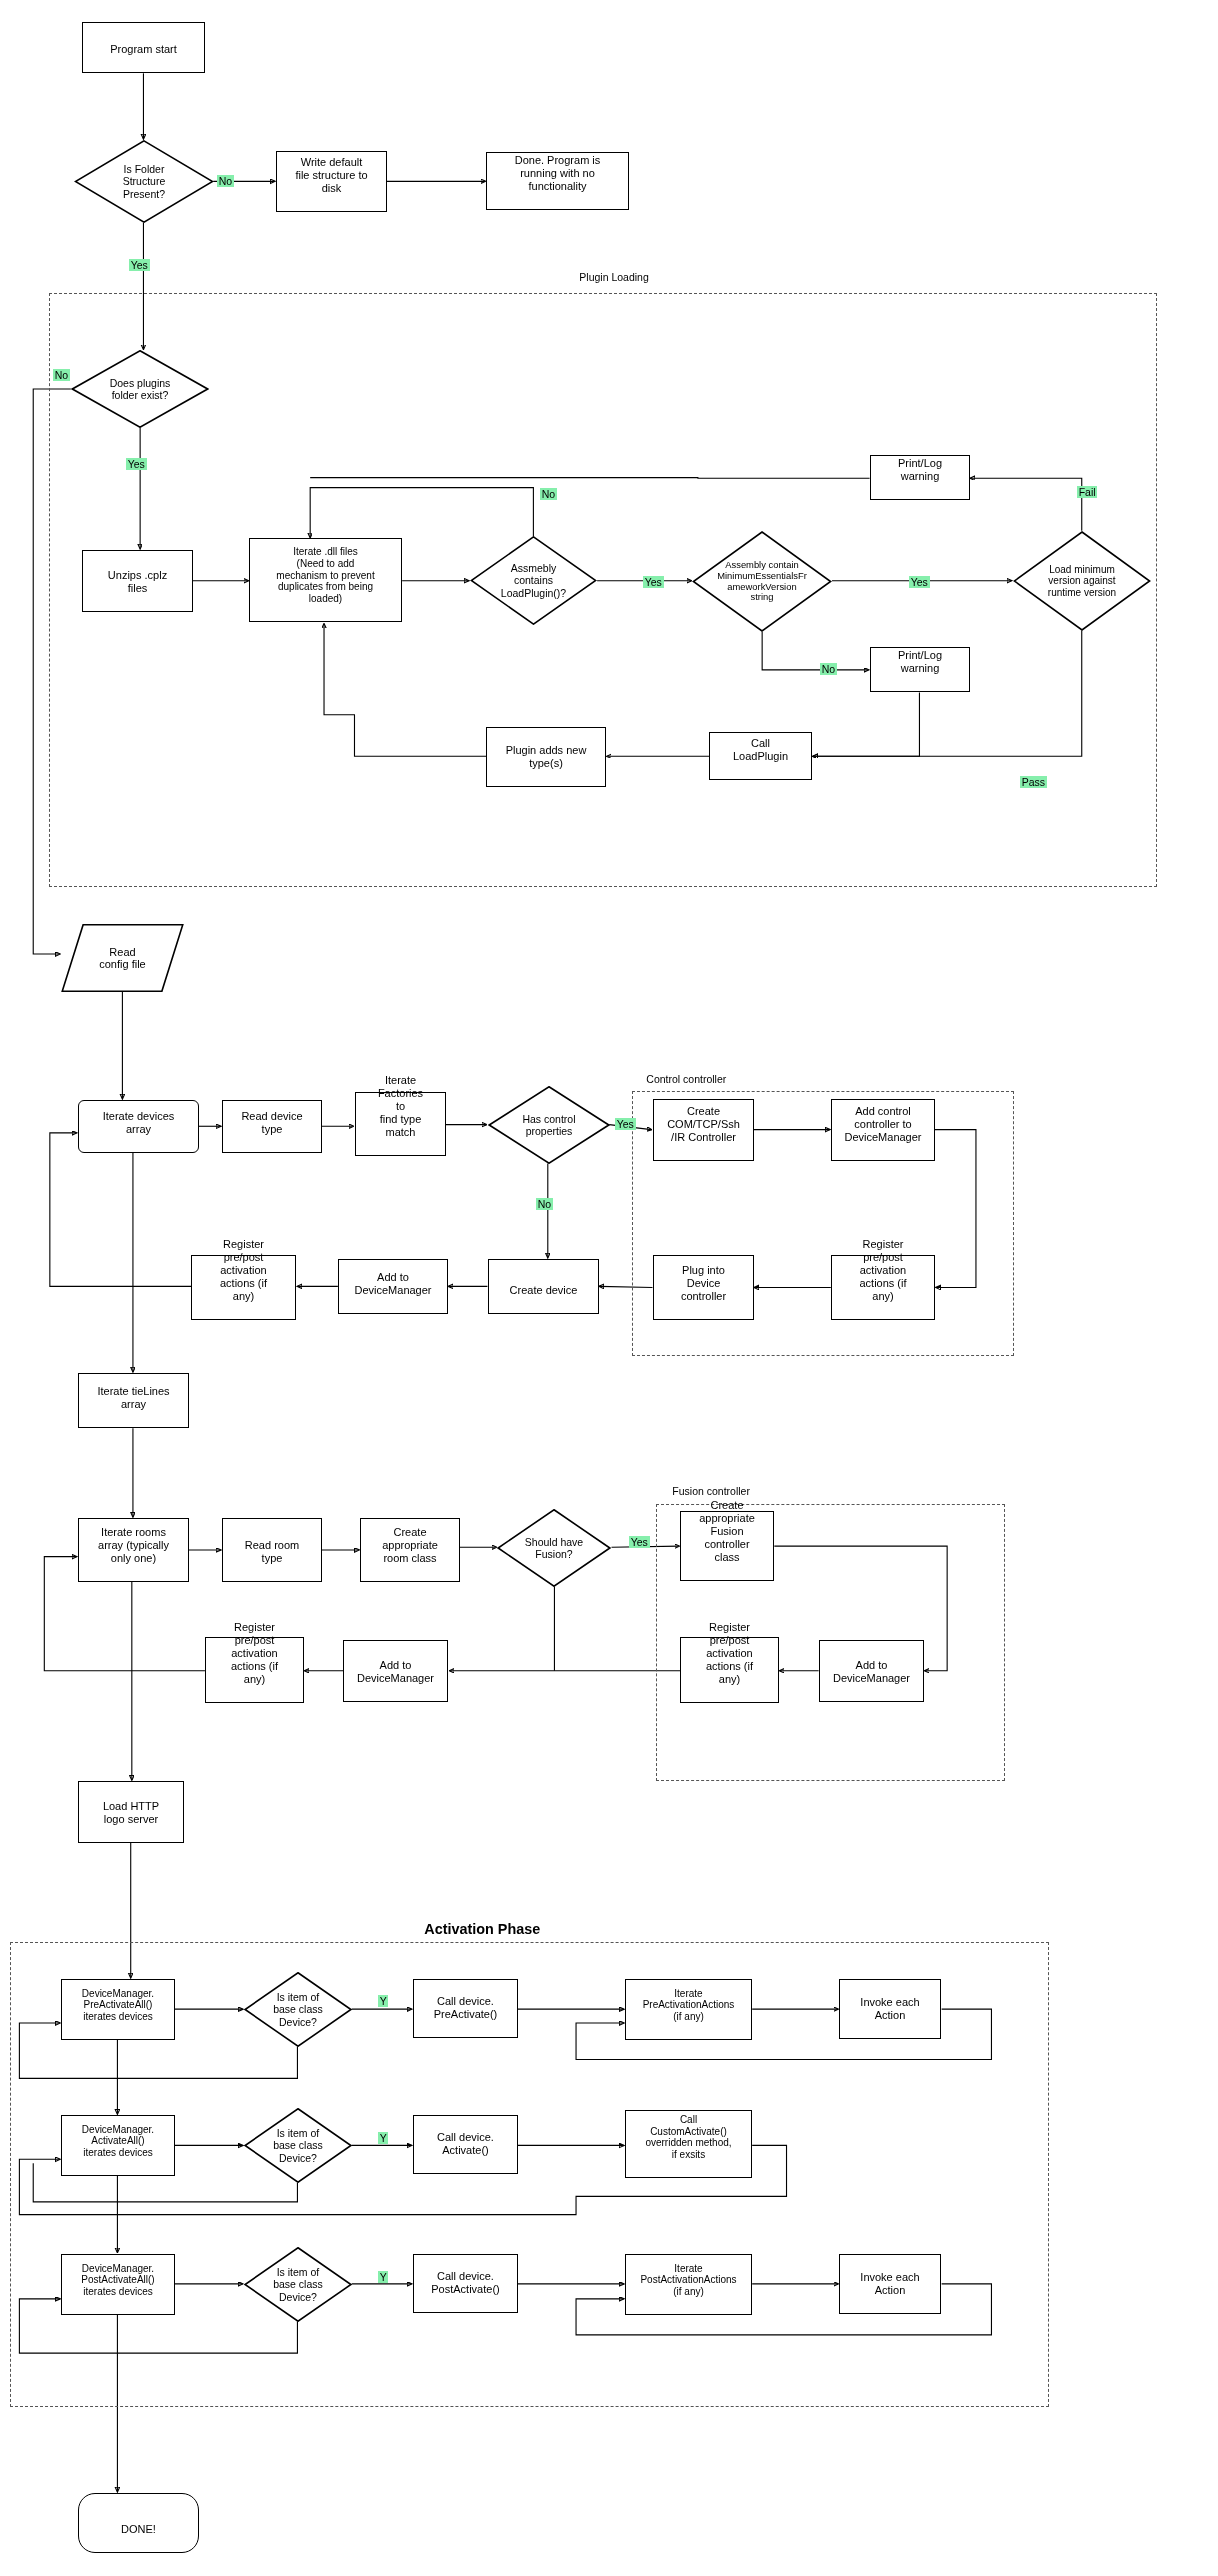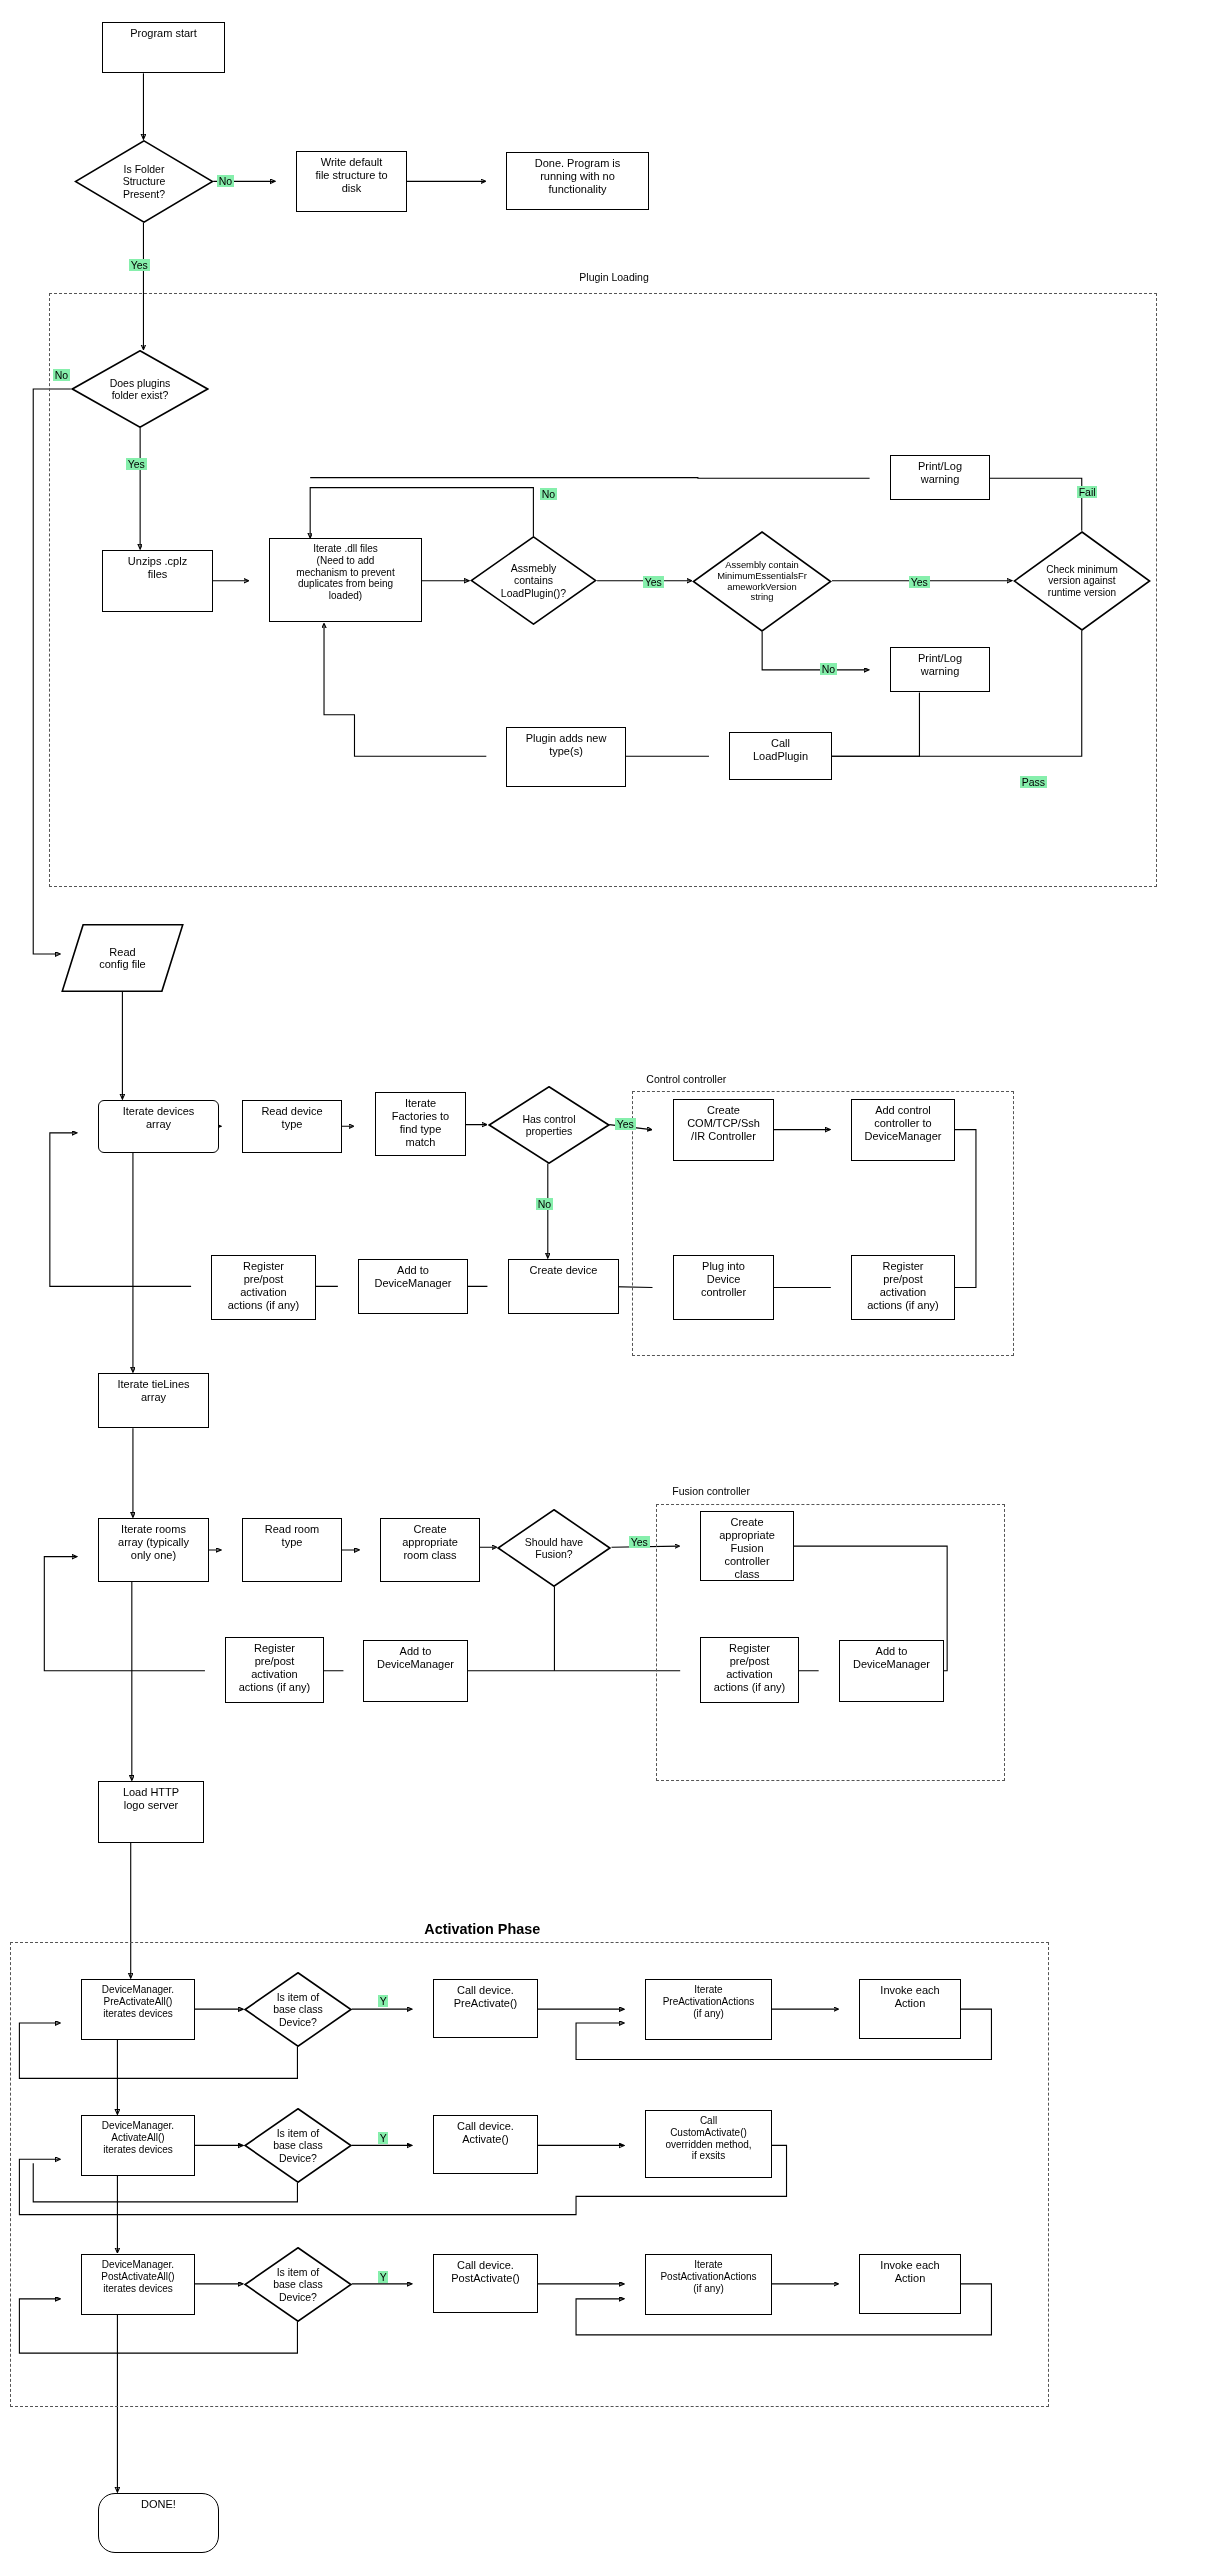--- a/index.html
+++ b/index.html
@@ -1,20 +1,20 @@
 <!DOCTYPE html>
 <html style="font-size:8.9px"><head>
 <meta charset="utf-8">
 <style>
   html,body{margin:0;padding:0;background:#ffffff;}
   body{font-family:"Liberation Sans", sans-serif;}
   #canvas{position:relative;width:1218px;height:2576px;background:#fff;overflow:hidden;}
   .node{position:absolute;box-sizing:border-box;border:1.1px solid #000;background:#fff;
-        display:flex;align-items:flex-start;justify-content:center;text-align:center;
-        font-size:11px;line-height:1.18;color:#000;padding:4px;margin-left:20px;}
+        display:flex;align-items:flex-end;justify-content:center;text-align:center;
+        font-size:11px;line-height:1.18;color:#000;padding:16px;}
   .node span{display:block;white-space:pre-line;}
   .diamond{position:absolute;box-sizing:border-box;background:transparent;
            display:flex;align-items:center;justify-content:center;text-align:center;
            font-size:10.5px;line-height:1.15;color:#000;}
   .diamond .dshape{position:absolute;left:0;top:0;width:100%;height:100%;}
   .diamond span{position:relative;z-index:2;white-space:pre-line;padding:0 3.3px;}
   .para{position:absolute;box-sizing:border-box;display:flex;align-items:center;justify-content:center;
         text-align:center;font-size:11px;color:#000;}
   .para .pshape{position:absolute;left:0;top:0;width:100%;height:100%;}
   .para span{position:relative;z-index:2;white-space:pre-line;}
@@ -226,21 +226,21 @@
     <span>Assembly contain
 MinimumEssentialsFr
 ameworkVersion
 string</span>
   </div>
 
   <div class="diamond" style="left:1013px;top:531px;width:138px;height:100px;font-size:10px;">
     <svg class="dshape" viewBox="0 0 100 100" preserveAspectRatio="none">
         <polygon points="50,1 99,50 50,99 1,50" fill="#fff" stroke="#000" stroke-width="1.6" vector-effect="non-scaling-stroke"></polygon>
       </svg>
-    <span>Check minimum
+    <span>Load minimum
 version against
 runtime version</span>
   </div>
 
   <div class="node" style="left:870px;top:455px;width:100px;height:45px;">
       <span>Print/Log
 warning</span>
     </div>
   <div class="node" style="left:870px;top:647px;width:100px;height:45px;">
       <span>Print/Log

